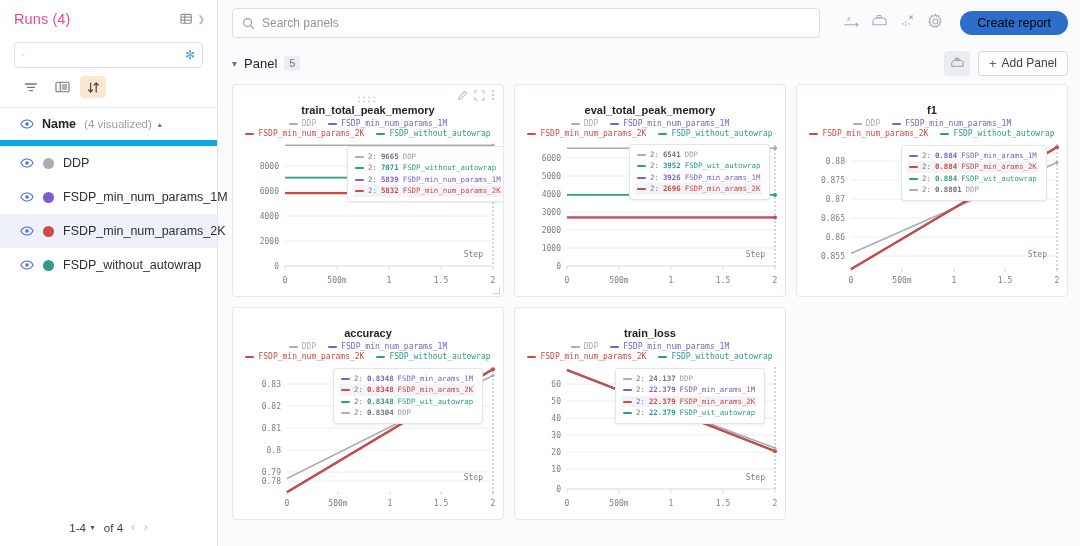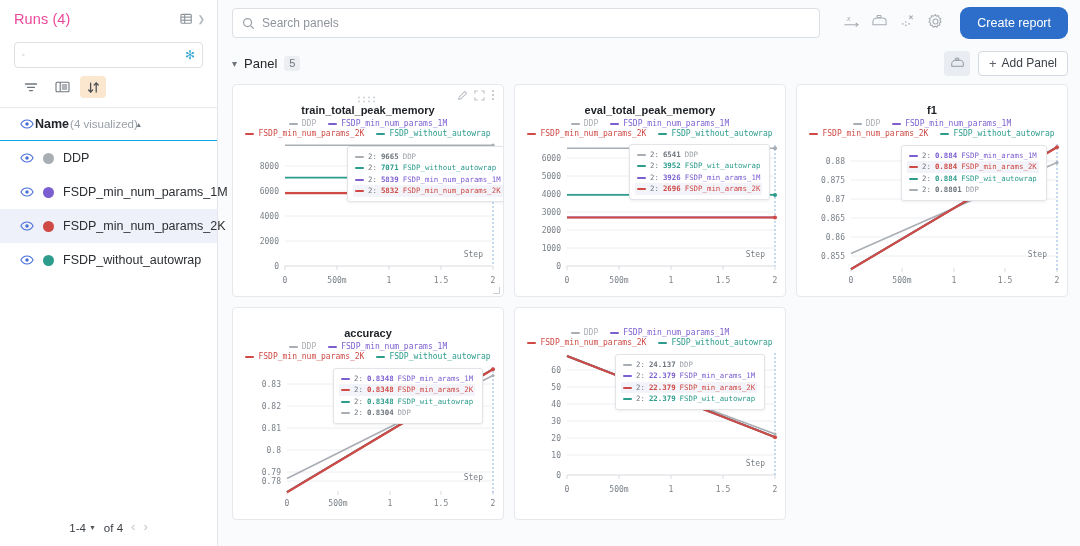--- a/index.html
+++ b/index.html
@@ -47,23 +47,23 @@
     border-bottom: 1px solid #e8eaee;
   }
   .tool-btn {
     width: 26px; height: 22px; border-radius: 4px;
     display: flex; align-items: center; justify-content: center;
     color: #6f767e;
   }
   .tool-btn.active { background: #fbe7cf; color: #4a4d51; }
 
   .sb-namerow {
-    display: flex; align-items: center; gap: 1px;
+    display: flex; align-items: center; gap: 8px;
     padding: 9px 14px 9px 20px;
-    border-bottom: 1px solid #0ea5e9;
+    border-bottom: 6px solid #0ea5e9;
     font-size: 12.5px;
   }
   .eye { color: #4a6fd6; flex: 0 0 auto; display:flex; }
   .name-label { font-weight: bold; color: #22252a; font-size: 12.5px; }
   .name-sub { color: #9aa0a8; font-size: 11.5px; font-weight: normal; }
   .caret-up { color: #6f767e; font-size: 8px; margin-left: -2px; }
 
   .run-row {
     display: flex; align-items: center; gap: 9px;
     height: 34px; padding: 0 14px 0 20px; font-size: 12.5px;
@@ -100,22 +100,22 @@
     max-width: 588px;
   }
   .panel-search input {
     border: 0; outline: 0; flex: 1; font-size: 12px;
     font-family: "Liberation Sans", sans-serif; color: #2b2f33;
     background: transparent;
   }
   .panel-search input::placeholder { color: #8f959d; }
   .tb-icons { display: flex; align-items: center; gap: 11px; color: #a7acb3; margin-left: 12px; }
   .btn-primary {
-    background: #2c6ec9; color: #ffffff; border-radius: 9px;
-    height: 32px; padding: 0 17px; font-size: 12.5px;
+    background: #2c6ec9; color: #000000; border-radius: 15px;
+    height: 24px; padding: 0 17px; font-size: 12.5px;
     display: flex; align-items: center; justify-content: center;
     margin-left: 6px; white-space: nowrap;
   }
 
   .section-bar {
     height: 30px; display: flex; align-items: center;
     padding: 0 12px 0 222px; justify-content: space-between;
     margin-top: 2px;
   }
   .section-left {
@@ -804,20 +804,21 @@
                 <span class="tt-step">2:</span>
                 <span class="tt-val" style="color:#6d747c">0.8304</span>
                 <span style="color:#9aa0a8">DDP</span>
               </div>
           </div>
         </div>
       </div>
 
       <div class="panel">
         <div class="panel-head"></div>
+        <div class="panel-title">train_loss</div>
         <div class="legend">
           <div class="legend-row">
             <span class="legend-item">
                 <i class="legend-dash" style="background:#a9aeb4"></i>
                 <span style="color:#a9aeb4">DDP</span>
               </span>
             <span class="legend-item">
                 <i class="legend-dash" style="background:#7b5ed0"></i>
                 <span style="color:#7b5ed0">FSDP_min_num_params_1M</span>
               </span>

